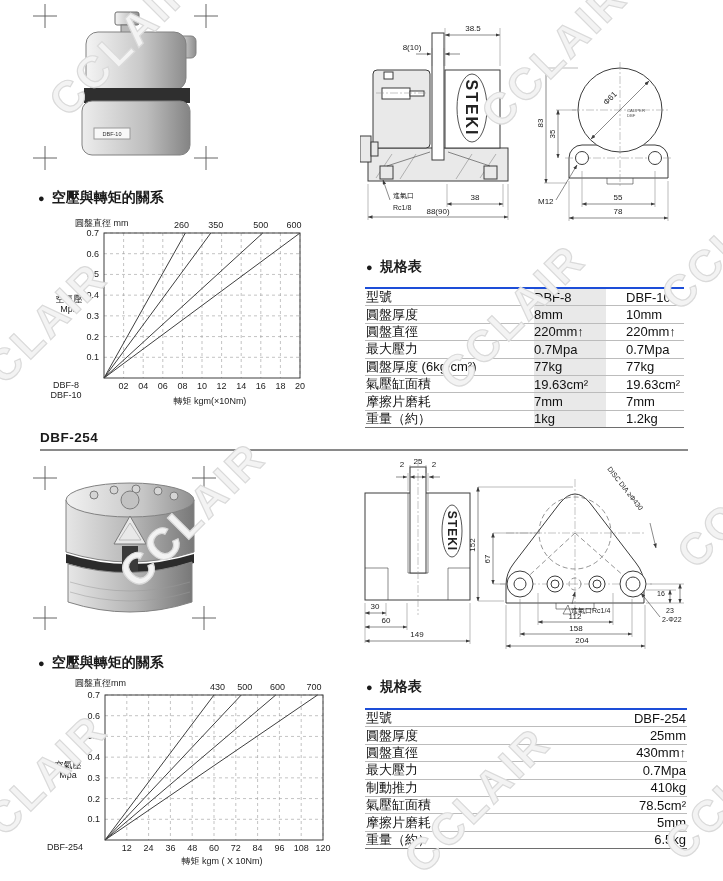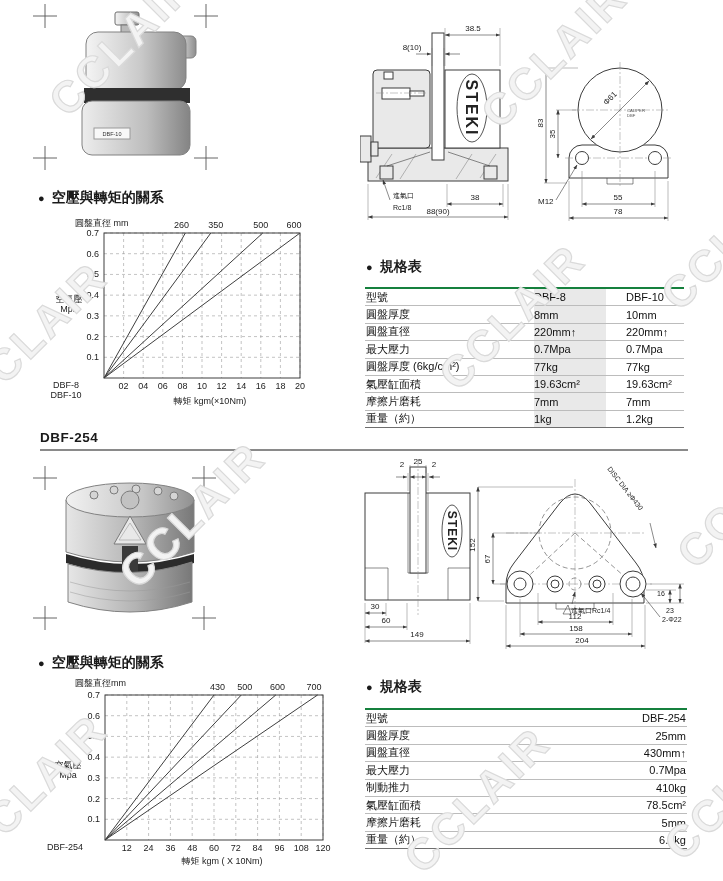--- a/index.html
+++ b/index.html
@@ -8,21 +8,21 @@
   
   .wm{position:absolute;font-weight:bold;font-size:44px;letter-spacing:3px;
       color:#f3f3f3;-webkit-text-stroke:1.2px #dadada;transform:rotate(-45deg);
       white-space:nowrap;pointer-events:none;z-index:9}
   
   .sec-title{position:absolute;font-size:14px;font-weight:bold;display:flex;gap:7px;align-items:center}
   .sec-title .b{font-size:11px;line-height:1}
   .h-heading{position:absolute;font-size:13.5px;font-weight:bold;letter-spacing:.5px}
   .rule{position:absolute;height:2px;background:#8a8a8a}
   
-  .spec{position:absolute;border-top:2px solid #15803d;font-size:11px;color:#111}
+  .spec{position:absolute;border-top:2px solid #1d4ed8;font-size:13px;color:#111}
   .spec .row{display:flex;align-items:center;height:16.4px;border-bottom:1px solid #bcbcbc}
   .spec .row:last-child{border-bottom:1px solid #6e6e6e}
   .spec .c{white-space:nowrap}
   .spec .lab{flex:1;padding-left:1px}
   .spec.t1 .v1{width:92px;align-self:stretch;display:flex;align-items:center;
                background:linear-gradient(to right,#e9e9e9 72px,rgba(255,255,255,0) 72px)}
   .spec.t1 .v2{width:58px}
   .spec.t2 .v1{text-align:right;padding-right:1px}
   
   .chart{position:absolute}

